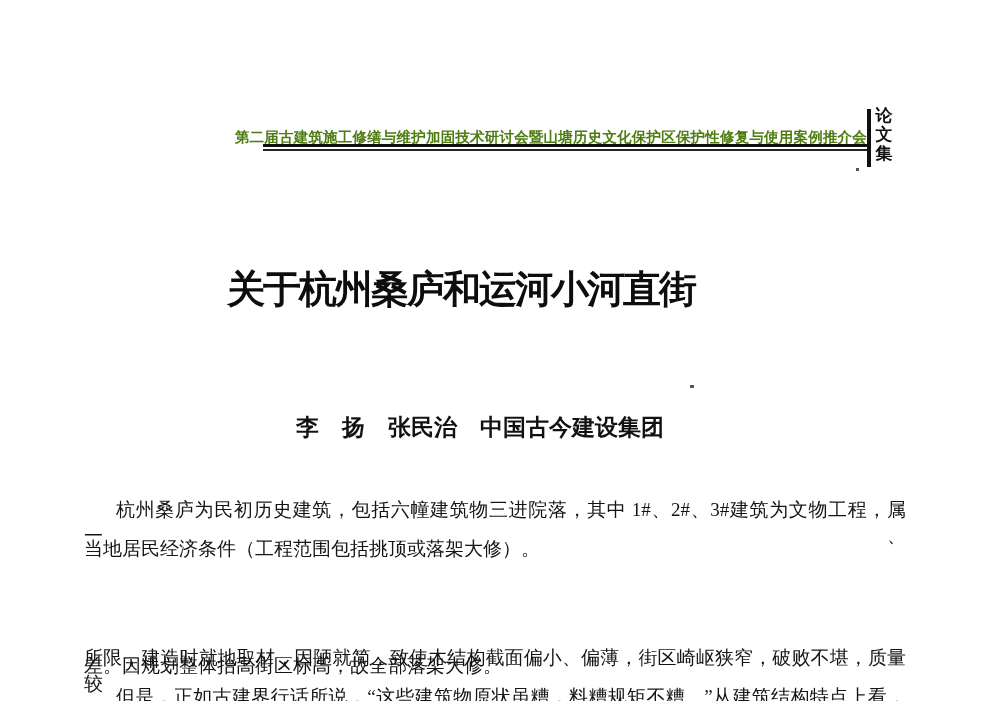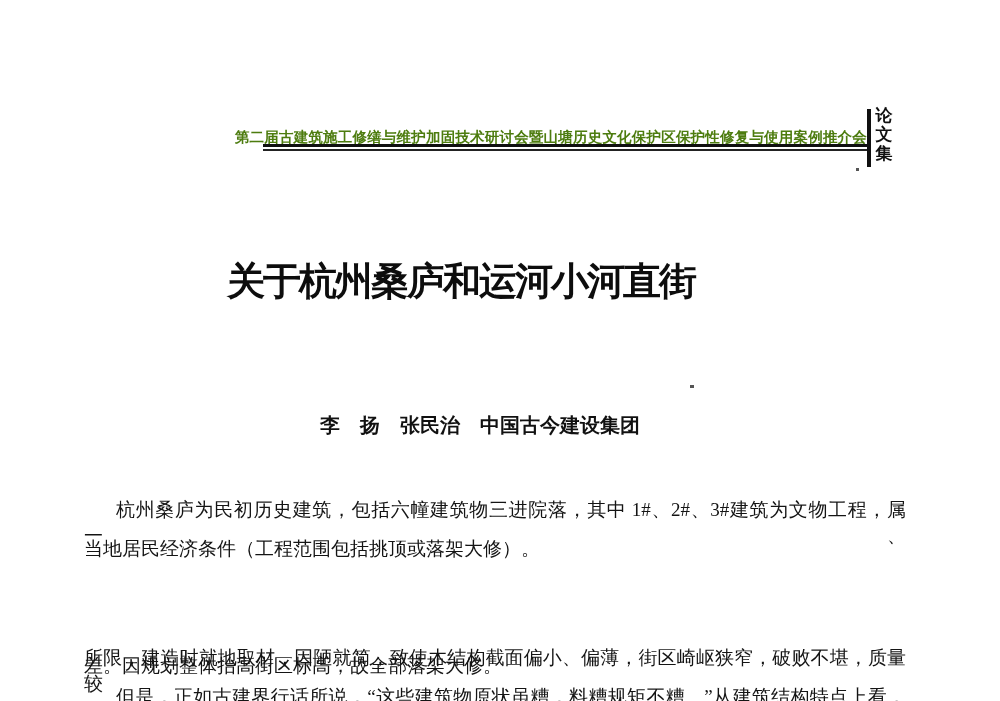--- a/index.html
+++ b/index.html
@@ -53,40 +53,40 @@
     font-family: "Liberation Sans", sans-serif;
     font-weight: bold;
     font-size: 17px;
     line-height: 19px;
     color: #101010;
   }
 
   
   .doc-title {
     position: absolute;
-    left: 0; top: 252px;
+    left: 0; top: 260px;
     width: 922px;
     text-align: center;
     font-family: "Liberation Sans", sans-serif;
     font-weight: bold;
     font-size: 38px;
     line-height: 58px;
     letter-spacing: -2px;
     color: #0d0d0d;
   }
 
   
   .byline {
     position: absolute;
     left: 0; top: 412px;
     width: 960px;
     text-align: center;
     font-family: "Liberation Sans", sans-serif;
     font-weight: bold;
-    font-size: 20px;
+    font-size: 23px;
     color: #111111;
   }
 
   
   .bl {
     position: absolute;
     left: 84px;
     width: 822px;
     font-family: "Liberation Serif", serif;
     font-size: 19px;

